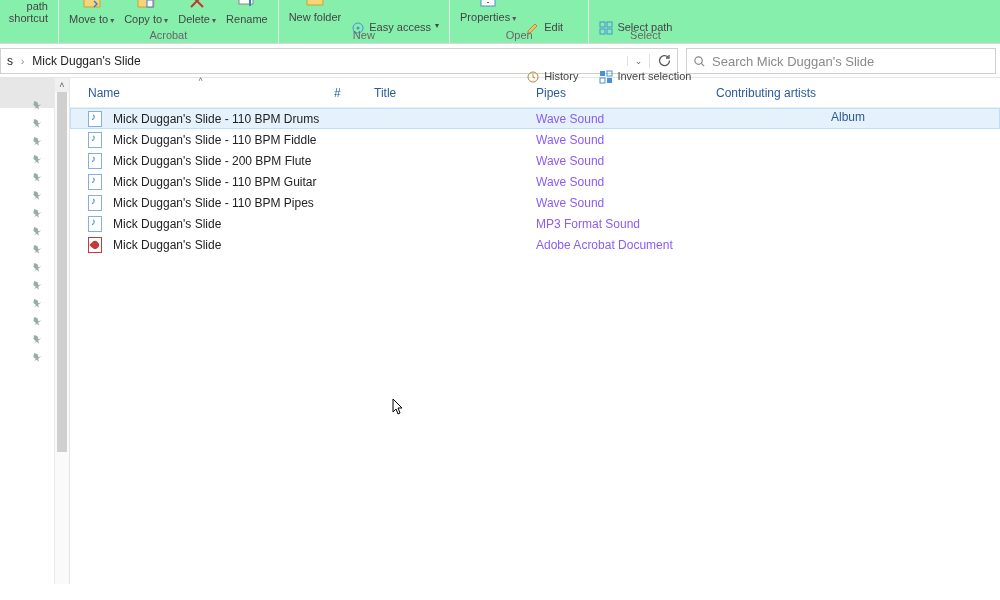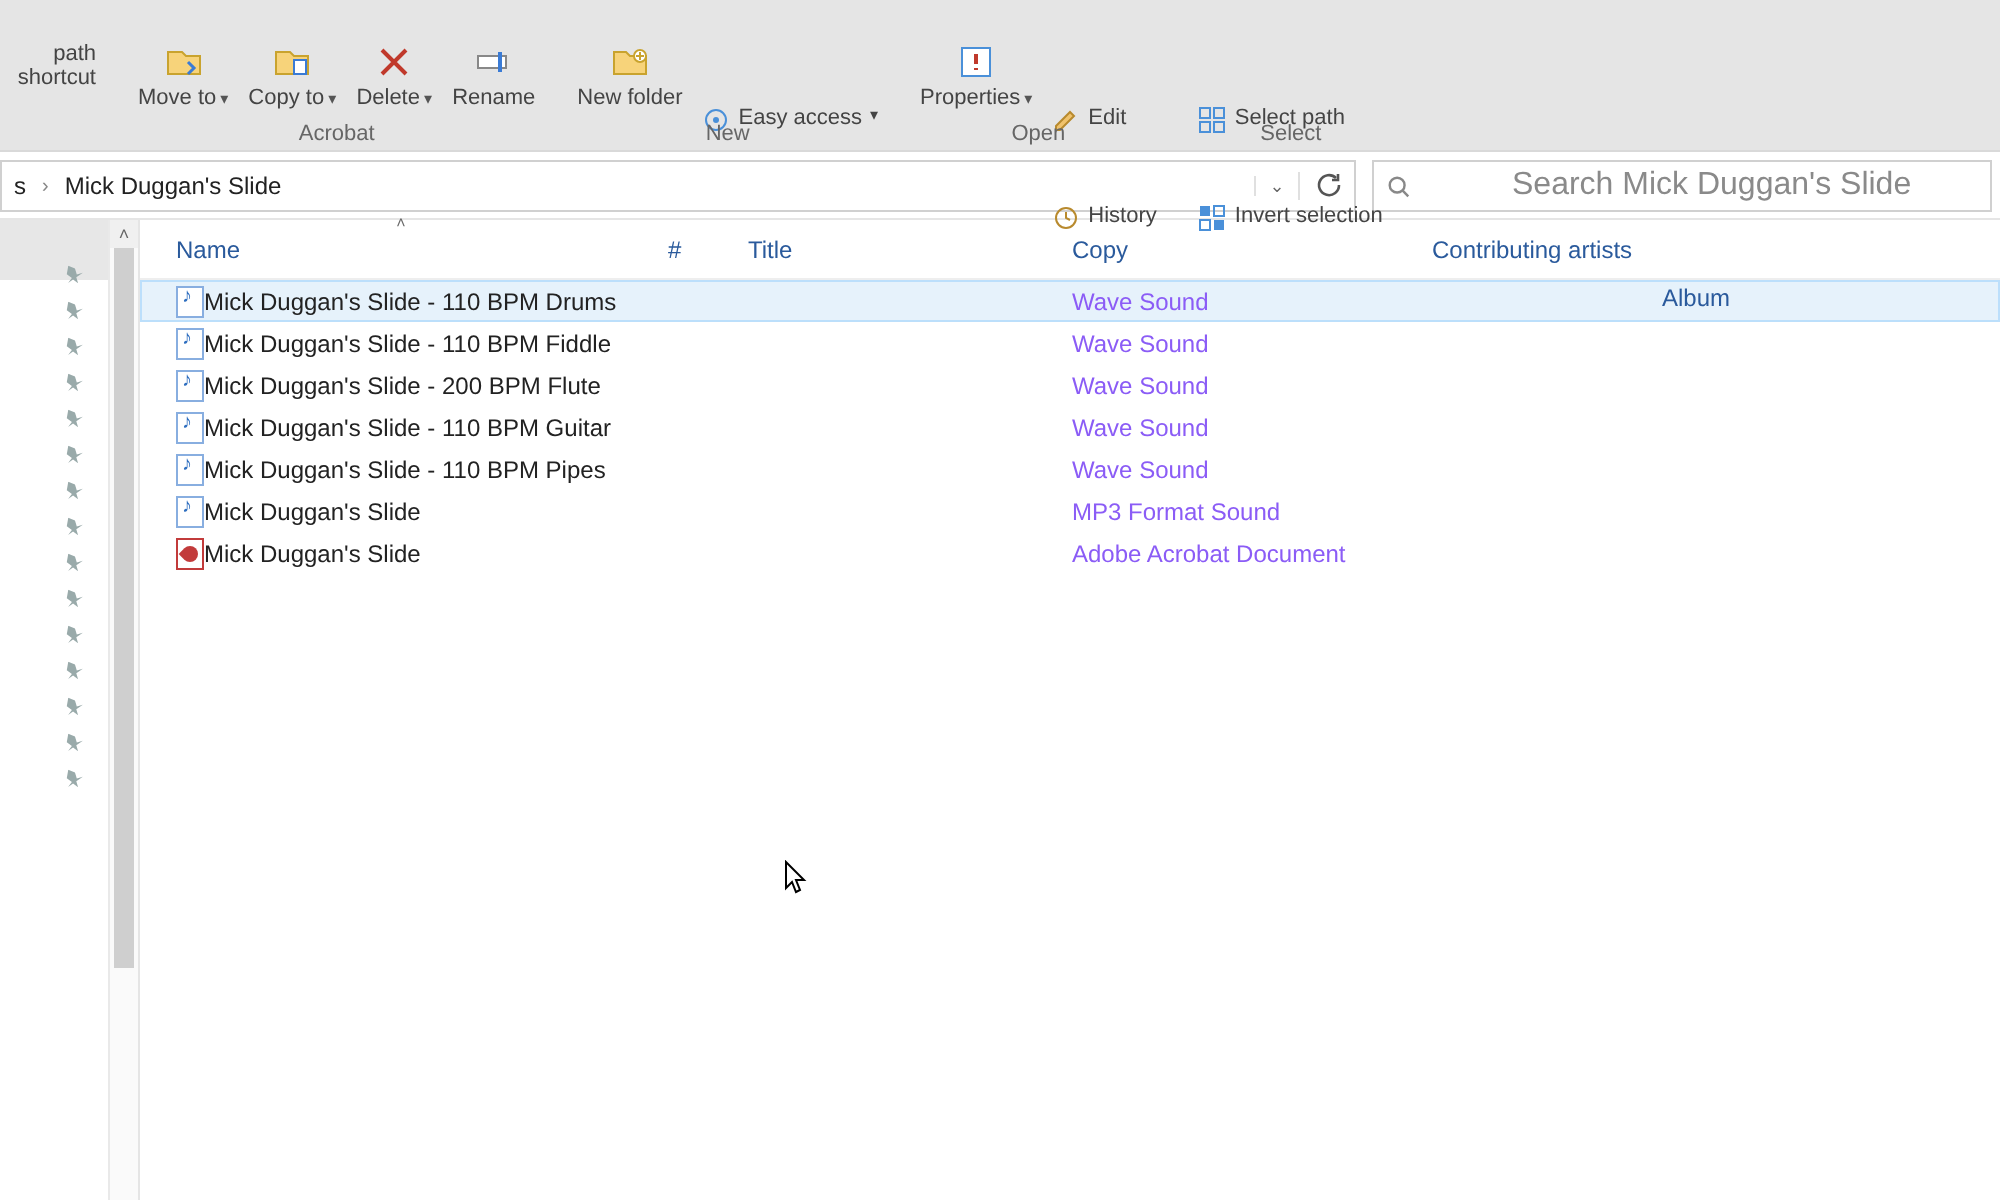--- a/index.html
+++ b/index.html
@@ -1,19 +1,19 @@
 <!DOCTYPE html>
 <html><head>
 <meta charset="utf-8">
 <style>
   * { box-sizing: border-box; margin: 0; padding: 0; }
   html, body { width: 1000px; height: 600px; overflow: hidden; font-family: "Segoe UI", Tahoma, sans-serif; font-size: 12px; color: #333; background: #fff; }
 
   
-  .ribbon { height: 76px; background: #e5e5e5; border-bottom: 1px solid #d9d9d9; display: flex; align-items: stretch; }
+  .ribbon { height: 44px; background: #86efac; border-bottom: 1px solid #d9d9d9; display: flex; align-items: stretch; }
   .ribbon-group { display: flex; flex-direction: column; align-items: center; justify-content: flex-end; padding: 0 6px 2px; border-right: 1px solid #e5e5e5; position: relative; }
   .ribbon-group:last-child { border-right: none; }
   .ribbon-row { display: flex; align-items: flex-start; gap: 2px; height: 38px; }
   .ribbon-group-label { font-size: 11px; color: #666; margin-top: 2px; }
   .rbtn { display: flex; flex-direction: column; align-items: center; justify-content: flex-end; min-width: 46px; padding: 0 4px; cursor: default; }
   .rbtn .glyph { width: 20px; height: 20px; display: flex; align-items: center; justify-content: center; margin-bottom: 2px; }
   .rbtn .lbl { font-size: 11px; color: #444; text-align: center; line-height: 12px; }
   .rbtn .lbl .caret { font-size: 8px; color: #555; display: inline-block; margin-left: 2px; }
   .small-stack { display: flex; flex-direction: column; gap: 2px; justify-content: center; }
   .small-btn { display: flex; align-items: flex-start; gap: 4px; padding: 1px 4px; font-size: 11px; color: #444; cursor: default; white-space: nowrap; margin-top: 31px; }
@@ -23,21 +23,21 @@
 
   
   .addrbar { height: 34px; display: flex; align-items: stretch; border-bottom: 1px solid #e5e5e5; }
   .addrbox { flex: 1; display: flex; align-items: center; border: 1px solid #d0d0d0; margin: 4px 0 4px 0; height: 26px; background: #fff; }
   .addr-seg { padding: 0 6px; color: #222; display: flex; align-items: center; gap: 4px; height: 100%; cursor: default; }
   .addr-chevron { color: #888; font-size: 10px; padding: 0 2px; }
   .addr-right { margin-left: auto; display: flex; align-items: center; }
   .addr-dd { width: 22px; text-align: center; color: #666; border-left: 1px solid #e0e0e0; height: 100%; display:flex; align-items:center; justify-content:center; cursor:default;}
   .addr-refresh { width: 28px; height: 100%; display:flex; align-items:center; justify-content:center; border-left: 1px solid #e0e0e0; cursor:default;}
   .searchbox { width: 310px; margin: 4px 4px 4px 8px; border: 1px solid #d0d0d0; display: flex; align-items: center; height: 26px; padding: 0 6px; gap: 6px; }
-  .searchbox input { border: none; outline: none; flex: 1; font-size: 16px; color: #c2410c; background: transparent; margin-left: 44px; }
+  .searchbox input { border: none; outline: none; flex: 1; font-size: 13px; color: #c2410c; background: transparent; }
   .searchbox input::placeholder { color: #8a8a8a; }
 
   
   .body { display: flex; height: calc(600px - 60px - 34px); }
   .navpane { width: 70px; background: #fff; border-right: 1px solid #e5e5e5; position: relative; display:flex; }
   .navshade { width: 54px; height: 30px; background: #e7e7e7; margin-left: 0; }
   .pin-col { position: absolute; right: 12px; top: 22px; display: flex; flex-direction: column; gap: 8px; }
   .pin { color: #8a8a8a; font-size: 11px; transform: rotate(-35deg); user-select: none; }
   .navscroll { width: 15px; border-left: 1px solid #e9e9e9; position: relative; background:#fafafa; }
   .navscroll .up { position:absolute; top:0; left:0; right:0; height:14px; display:flex; align-items:center; justify-content:center; color:#666; font-size:9px; background:#f0f0f0; }
@@ -52,21 +52,21 @@
   .col.type { width: 180px; }
   .col.artists { width: 115px; }
   .col.album { flex: 1; margin-top: 48px; }
   .sort-caret { position:absolute; top:-3px; left:50%; transform:translateX(-50%); font-size:8px; color:#6a6a6a; }
 
   .files { flex:1; overflow:auto; }
   .row { display:flex; align-items:center; height:21px; padding-left:8px; cursor:default; }
   .row.sel { background:#e6f2fb; outline:1px solid #bcdffb; outline-offset:-1px; }
   .cell { padding: 0 10px; white-space: nowrap; overflow:hidden; text-overflow:ellipsis; font-size:12px; color:#222; }
   .cell.type { color:#8b5cf6; }
-  .cell.cname { width:246px; display:flex; align-items:center; gap:0; }
+  .cell.cname { width:246px; display:flex; align-items:center; gap:11px; }
   .cell.cnum { width:40px; }
   .cell.ctitle { width:162px; }
   .cell.ctype { width:180px; }
   .cell.cart { width:115px; }
   .cell.calb { flex:1; }
   .ficon { width:14px; height:16px; position:relative; flex:0 0 14px; }
   .ficon.audio { background:#fff; border:1px solid #88aee0; }
   .ficon.audio::after { content:"♪"; position:absolute; left:2px; top:-1px; font-size:10px; color:#2f6fc0; }
   .ficon.pdf { background:#fff; border:1px solid #c23b3b; }
   .ficon.pdf::after { content:""; position:absolute; left:2px; top:3px; width:8px; height:8px; background:#c23b3b; border-radius:50% 50% 50% 0; transform:rotate(45deg); }
@@ -354,21 +354,21 @@
         <span class="sort-caret">˄</span>
         <span>Name</span>
       </div>
       <div class="col num">
         <span>#</span>
       </div>
       <div class="col title">
         <span>Title</span>
       </div>
       <div class="col type">
-        <span>Copy</span>
+        <span>Pipes</span>
       </div>
       <div class="col artists">
         <span>Contributing artists</span>
       </div>
       <div class="col album">
         <span>Album</span>
       </div>
     </div>
 
     <div class="files" id="files">

